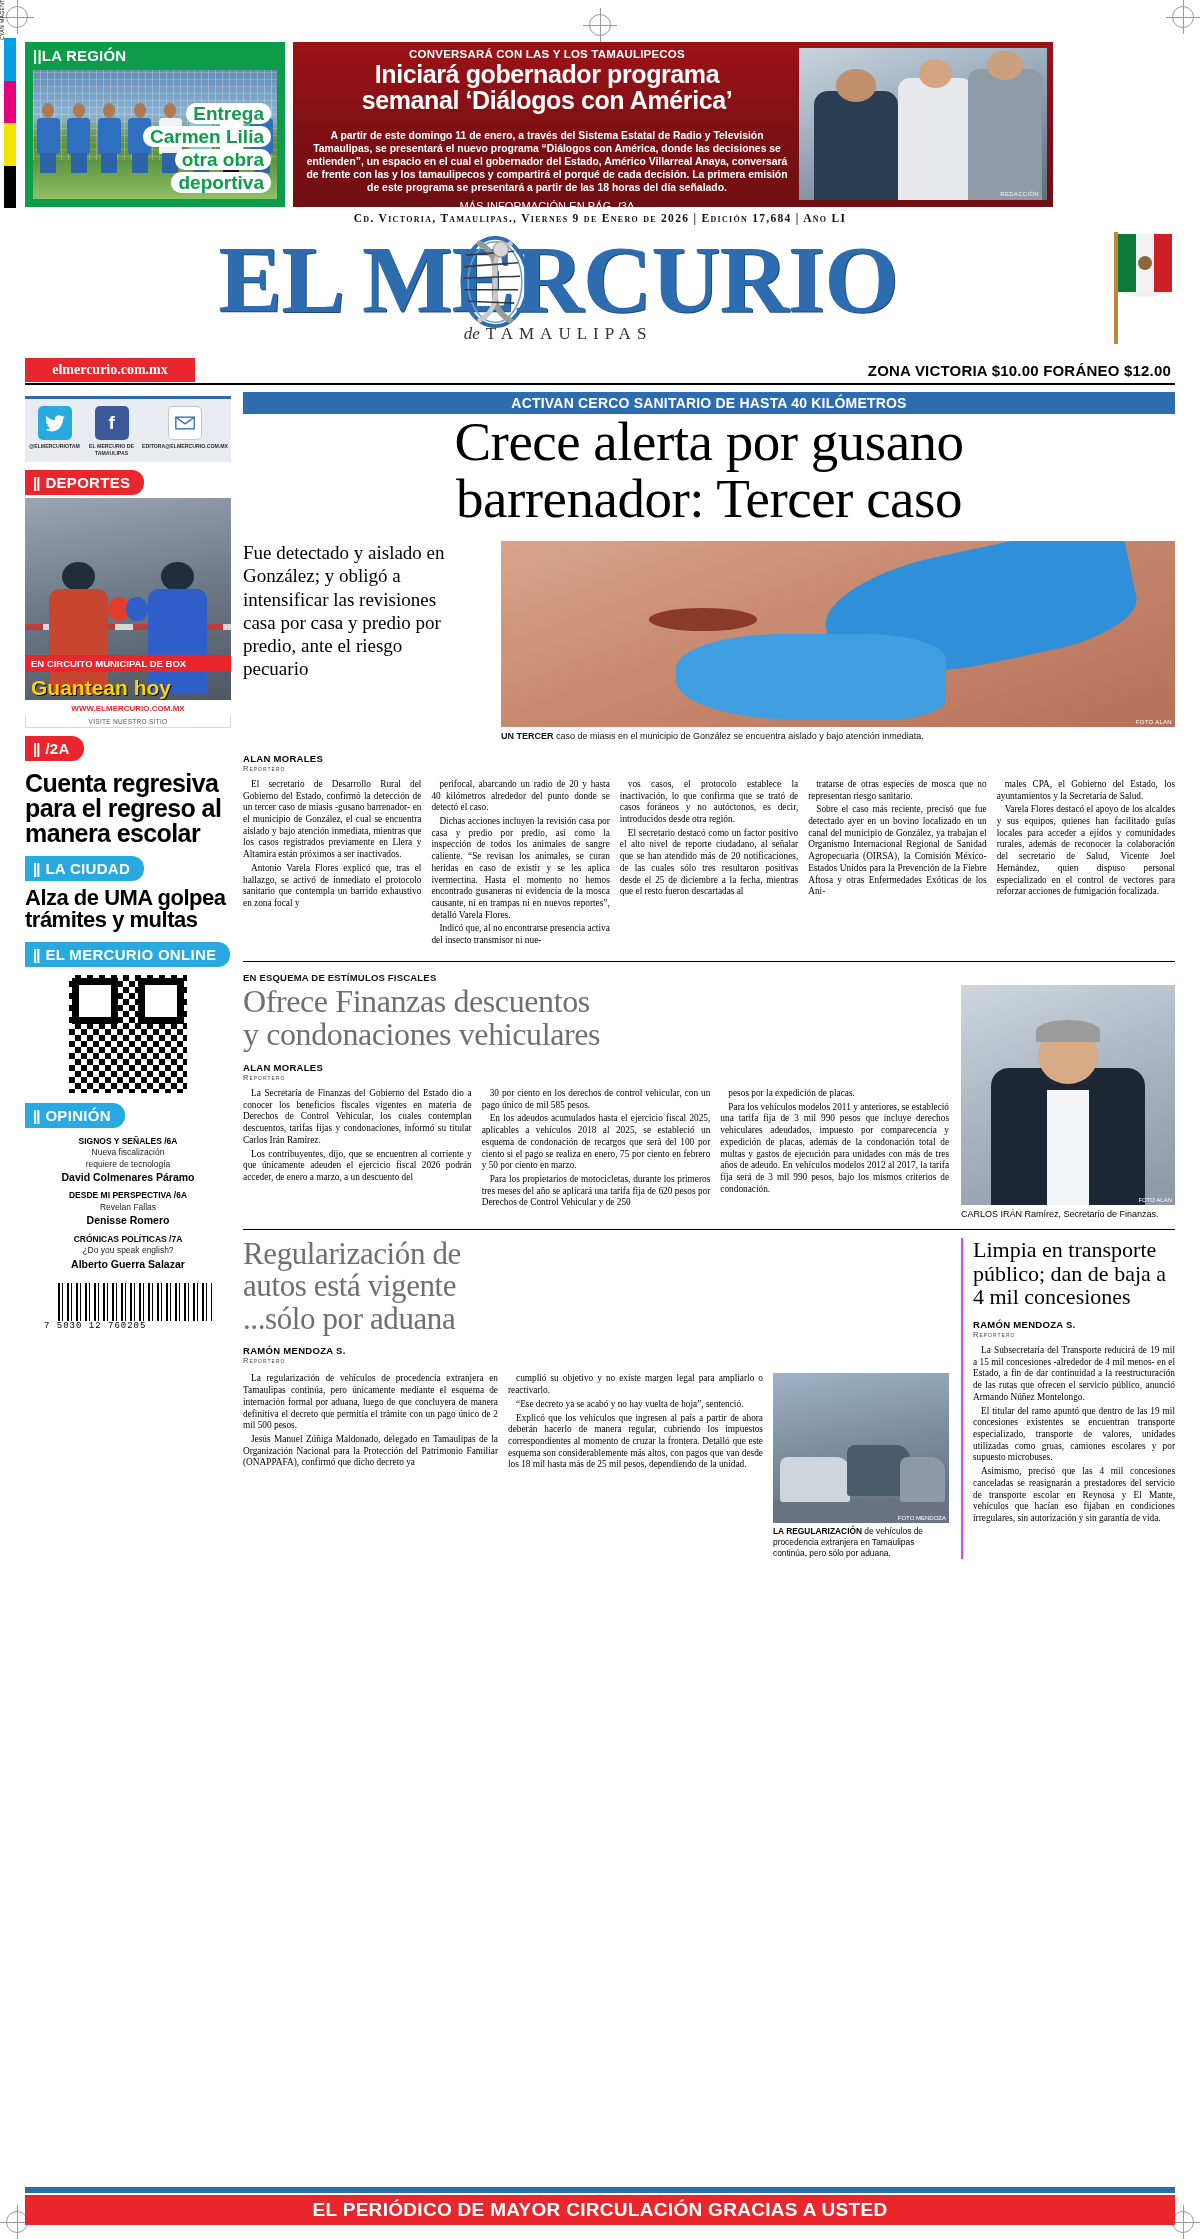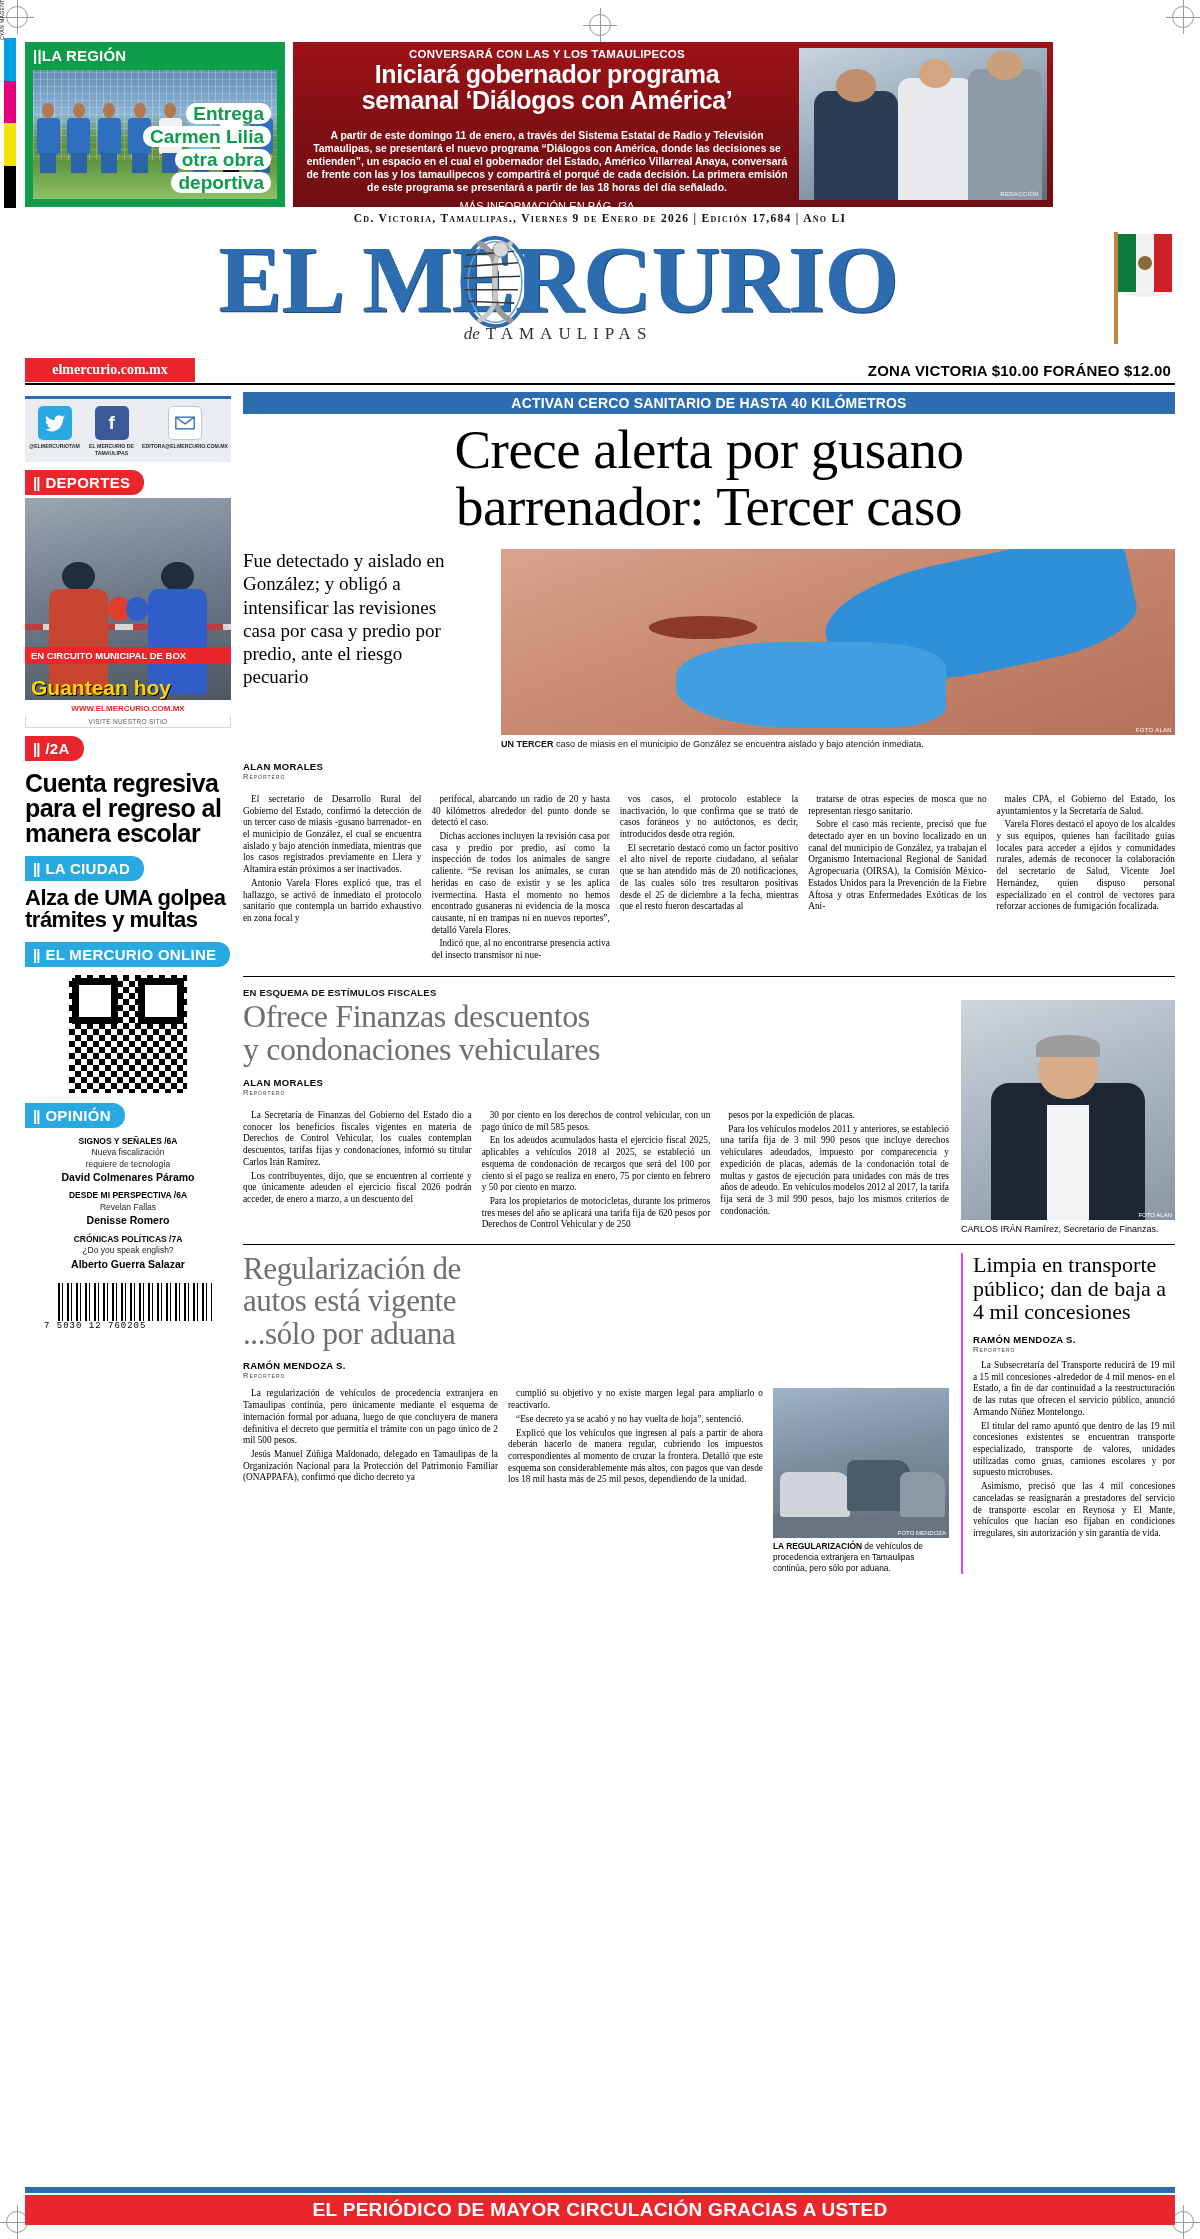--- a/index.html
+++ b/index.html
@@ -280,21 +280,21 @@
     position: absolute; left: 30%; top: 2%; width: 40%; height: 22%;
     border-radius: 50%; background: #1f2d3d;
   }
   .boxphoto .boxer .glove {
     position: absolute; width: 26%; height: 18%; border-radius: 50%;
     background: #e23c2e; top: 28%;
   }
   .boxphoto .boxer.a .glove { right: -12%; }
   .boxphoto .boxer.b .glove { left: -12%; background: #2f5ec8; }
   .boxphoto .kicker {
-    position: absolute; left: 0; bottom: 52px; width: 100%;
+    position: absolute; left: 0; bottom: 44px; width: 100%;
     background: #e8262b; color: #fff;
     font-size: 9.5px; font-weight: 800; padding: 3px 6px;
   }
   .boxphoto .bigtxt {
     position: absolute; left: 0; bottom: 16px; width: 100%;
     color: #ffd400; font-weight: 900; font-size: 21px;
     padding: 0 6px; text-shadow: 1px 1px 0 #000;
   }
   .boxphoto .barurl {
     position: absolute; left: 0; bottom: 0; width: 100%; height: 16px;
@@ -351,21 +351,21 @@
   .main { position: absolute; left: 243px; top: 392px; width: 932px; }
 
   .topkicker {
     width: 100%; background: #2e6cb0; color: #fff;
     text-align: center; font-weight: 800; font-size: 14px;
     padding: 3px 0; letter-spacing: .2px;
   }
   .lead-head {
     font-family: "Liberation Serif", serif;
     font-size: 55px; line-height: 1.03; font-weight: 400;
-    text-align: center; margin-top: 8px; color: #000;
+    text-align: center; color: #000;
     letter-spacing: -.5px;
   }
   .lead-wrap { display: flex; gap: 30px; margin-top: 14px; }
   .lead-deck {
     width: 228px; flex: none;
     font-family: "Liberation Serif", serif;
     font-size: 19px; line-height: 1.22; color: #000;
   }
   .lead-photo {
     flex: 1; height: 186px; position: relative; overflow: hidden;
@@ -389,21 +389,21 @@
   }
   .photo-cap {
     font-size: 9px; line-height: 1.3; margin-top: 4px; color: #111;
   }
   .photo-cap b { font-weight: 800; }
 
   .byline { margin-top: 10px; }
   .byline .nm { font-size: 9.5px; font-weight: 800; letter-spacing: .3px; color: #000; }
   .byline .rl { font-size: 7.5px; letter-spacing: 1px; color: #444; font-variant: small-caps; }
 
-  .cols4 { display: flex; gap: 10px; margin-top: 13px; justify-content: flex-end; }
+  .cols4 { display: flex; gap: 10px; margin-top: 6px; }
   .cols4 .col { flex: 1; }
   .bodytxt {
     font-family: "Liberation Serif", serif;
     font-size: 9.3px; line-height: 1.26; text-align: justify;
     color: #000; hyphens: auto;
   }
   .bodytxt p { text-indent: 8px; margin-bottom: 2px; }
 
   .hr-thin { height: 1px; background: #000; margin: 12px 0 0; }
 

